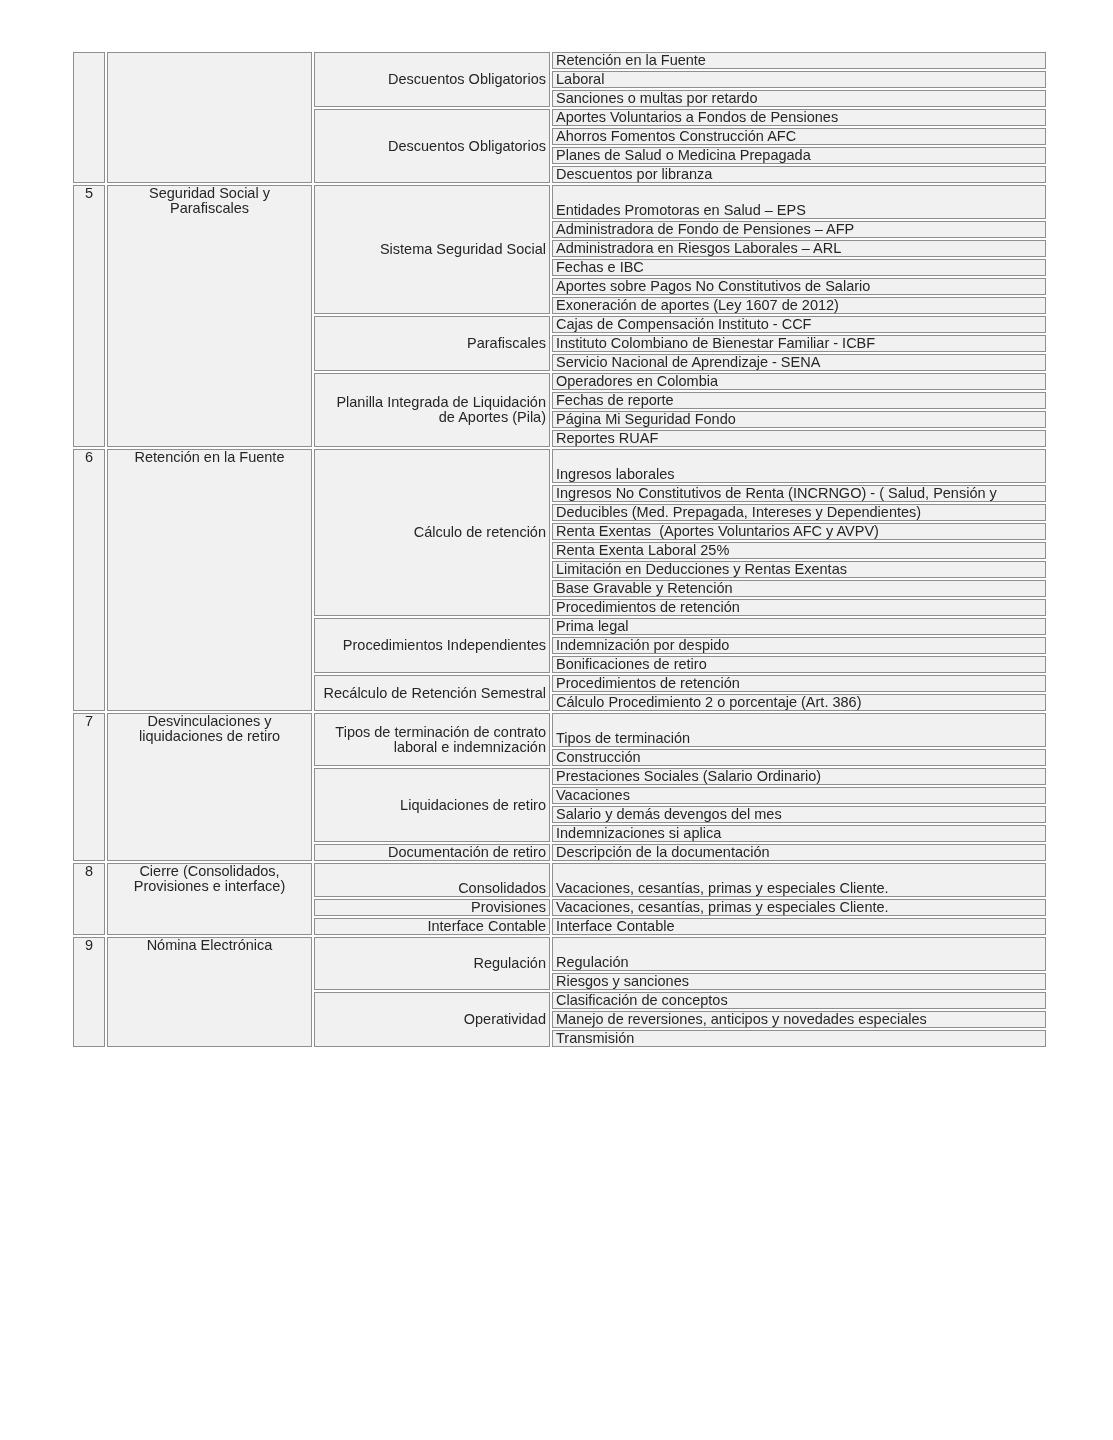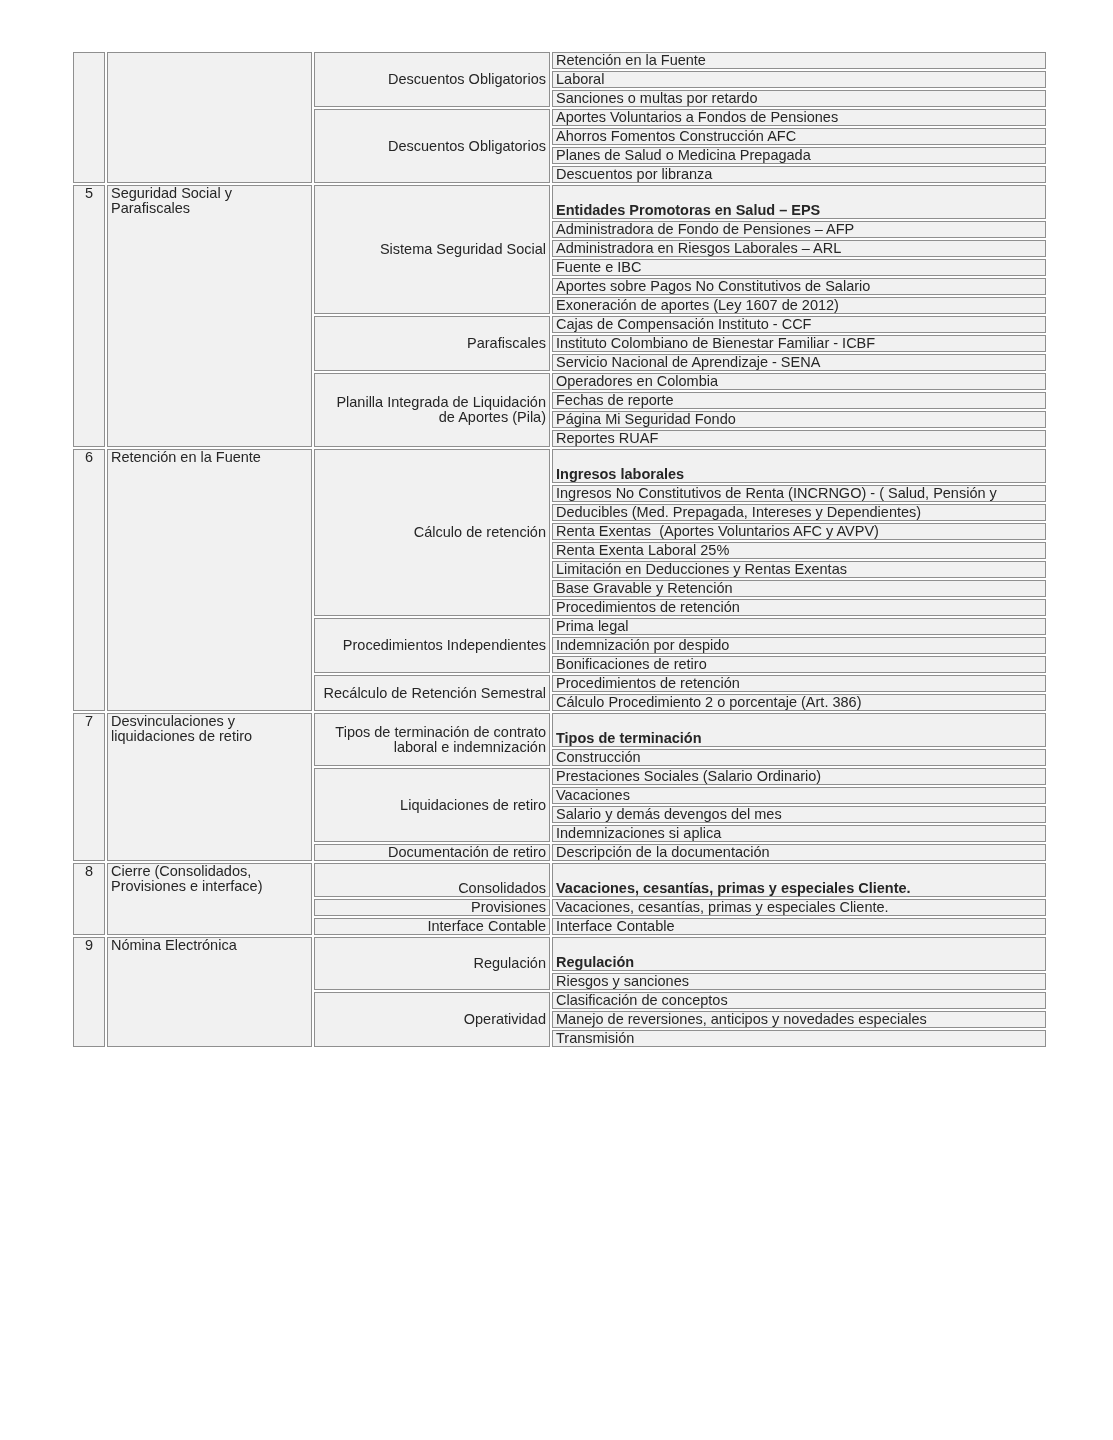--- a/index.html
+++ b/index.html
@@ -18,28 +18,28 @@
     background:#f1f1f1;
     border:1px solid #8f8f8f;
     font-size:14.5px;
     line-height:15px;
     padding:0 3px;
     overflow:hidden;
   }
   tr{height:15px;}
   tr.tall{height:34px;}
   td.num{width:24px;text-align:center;vertical-align:top;}
-  td.topic{width:197px;text-align:left;vertical-align:top;}
+  td.topic{width:197px;text-align:center;vertical-align:top;}
   td.sub{width:228px;text-align:right;vertical-align:middle;}
   td.sub.vbottom{vertical-align:bottom;}
   td.item{
     width:486px;text-align:left;vertical-align:middle;
     white-space:pre;max-width:486px;
   }
-  td.item.vbottom{vertical-align:bottom;font-weight:bold;}
+  td.item.vbottom{vertical-align:bottom;}
 </style>
 </head>
 <body>
 
 <div class="page">
   <table class="outline">
     <tbody id="outline-body">
         <tr>
           <td class="num" rowspan="7"></td>
           <td class="topic" rowspan="7"></td>
@@ -71,21 +71,21 @@
           <td class="sub" rowspan="6">Sistema Seguridad Social</td>
           <td class="item vbottom">Entidades Promotoras en Salud – EPS</td>
         </tr>
         <tr>
           <td class="item">Administradora de Fondo de Pensiones – AFP</td>
         </tr>
         <tr>
           <td class="item">Administradora en Riesgos Laborales – ARL</td>
         </tr>
         <tr>
-          <td class="item">Fuente e IBC</td>
+          <td class="item">Fechas e IBC</td>
         </tr>
         <tr>
           <td class="item">Aportes sobre Pagos No Constitutivos de Salario</td>
         </tr>
         <tr>
           <td class="item">Exoneración de aportes (Ley 1607 de 2012)</td>
         </tr>
         <tr>
           <td class="sub" rowspan="3">Parafiscales</td>
           <td class="item">Cajas de Compensación Instituto - CCF</td>

